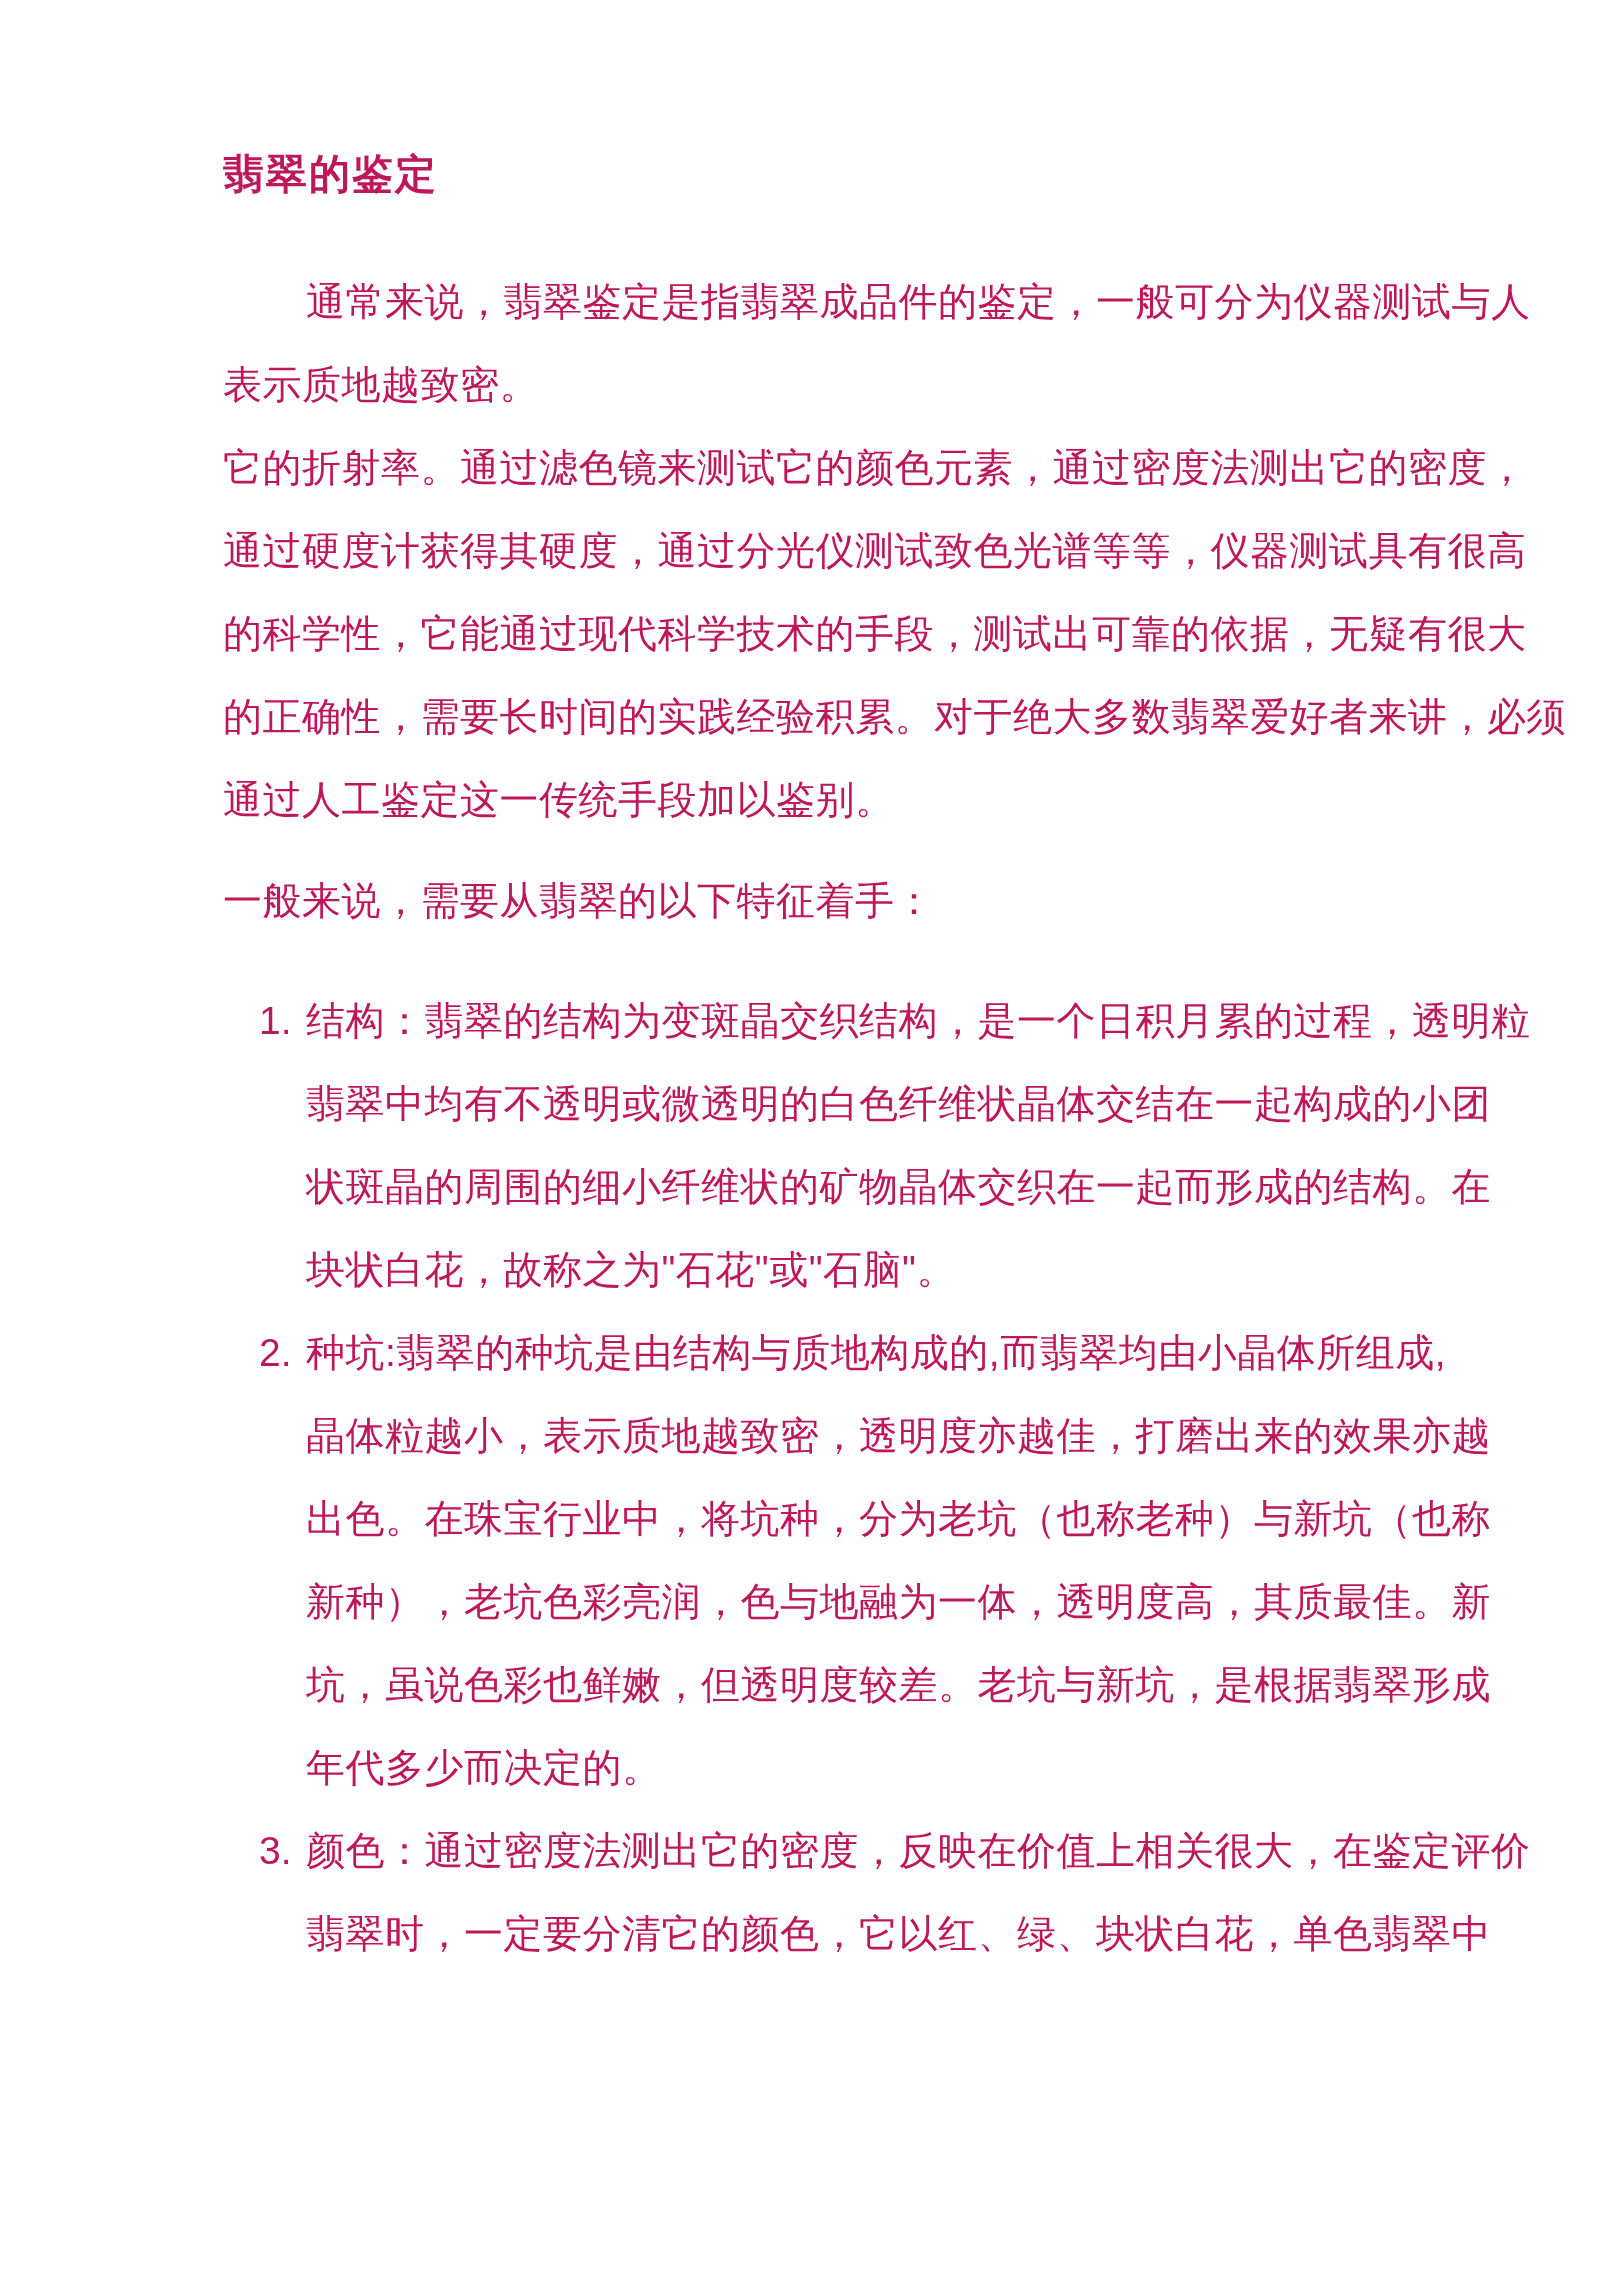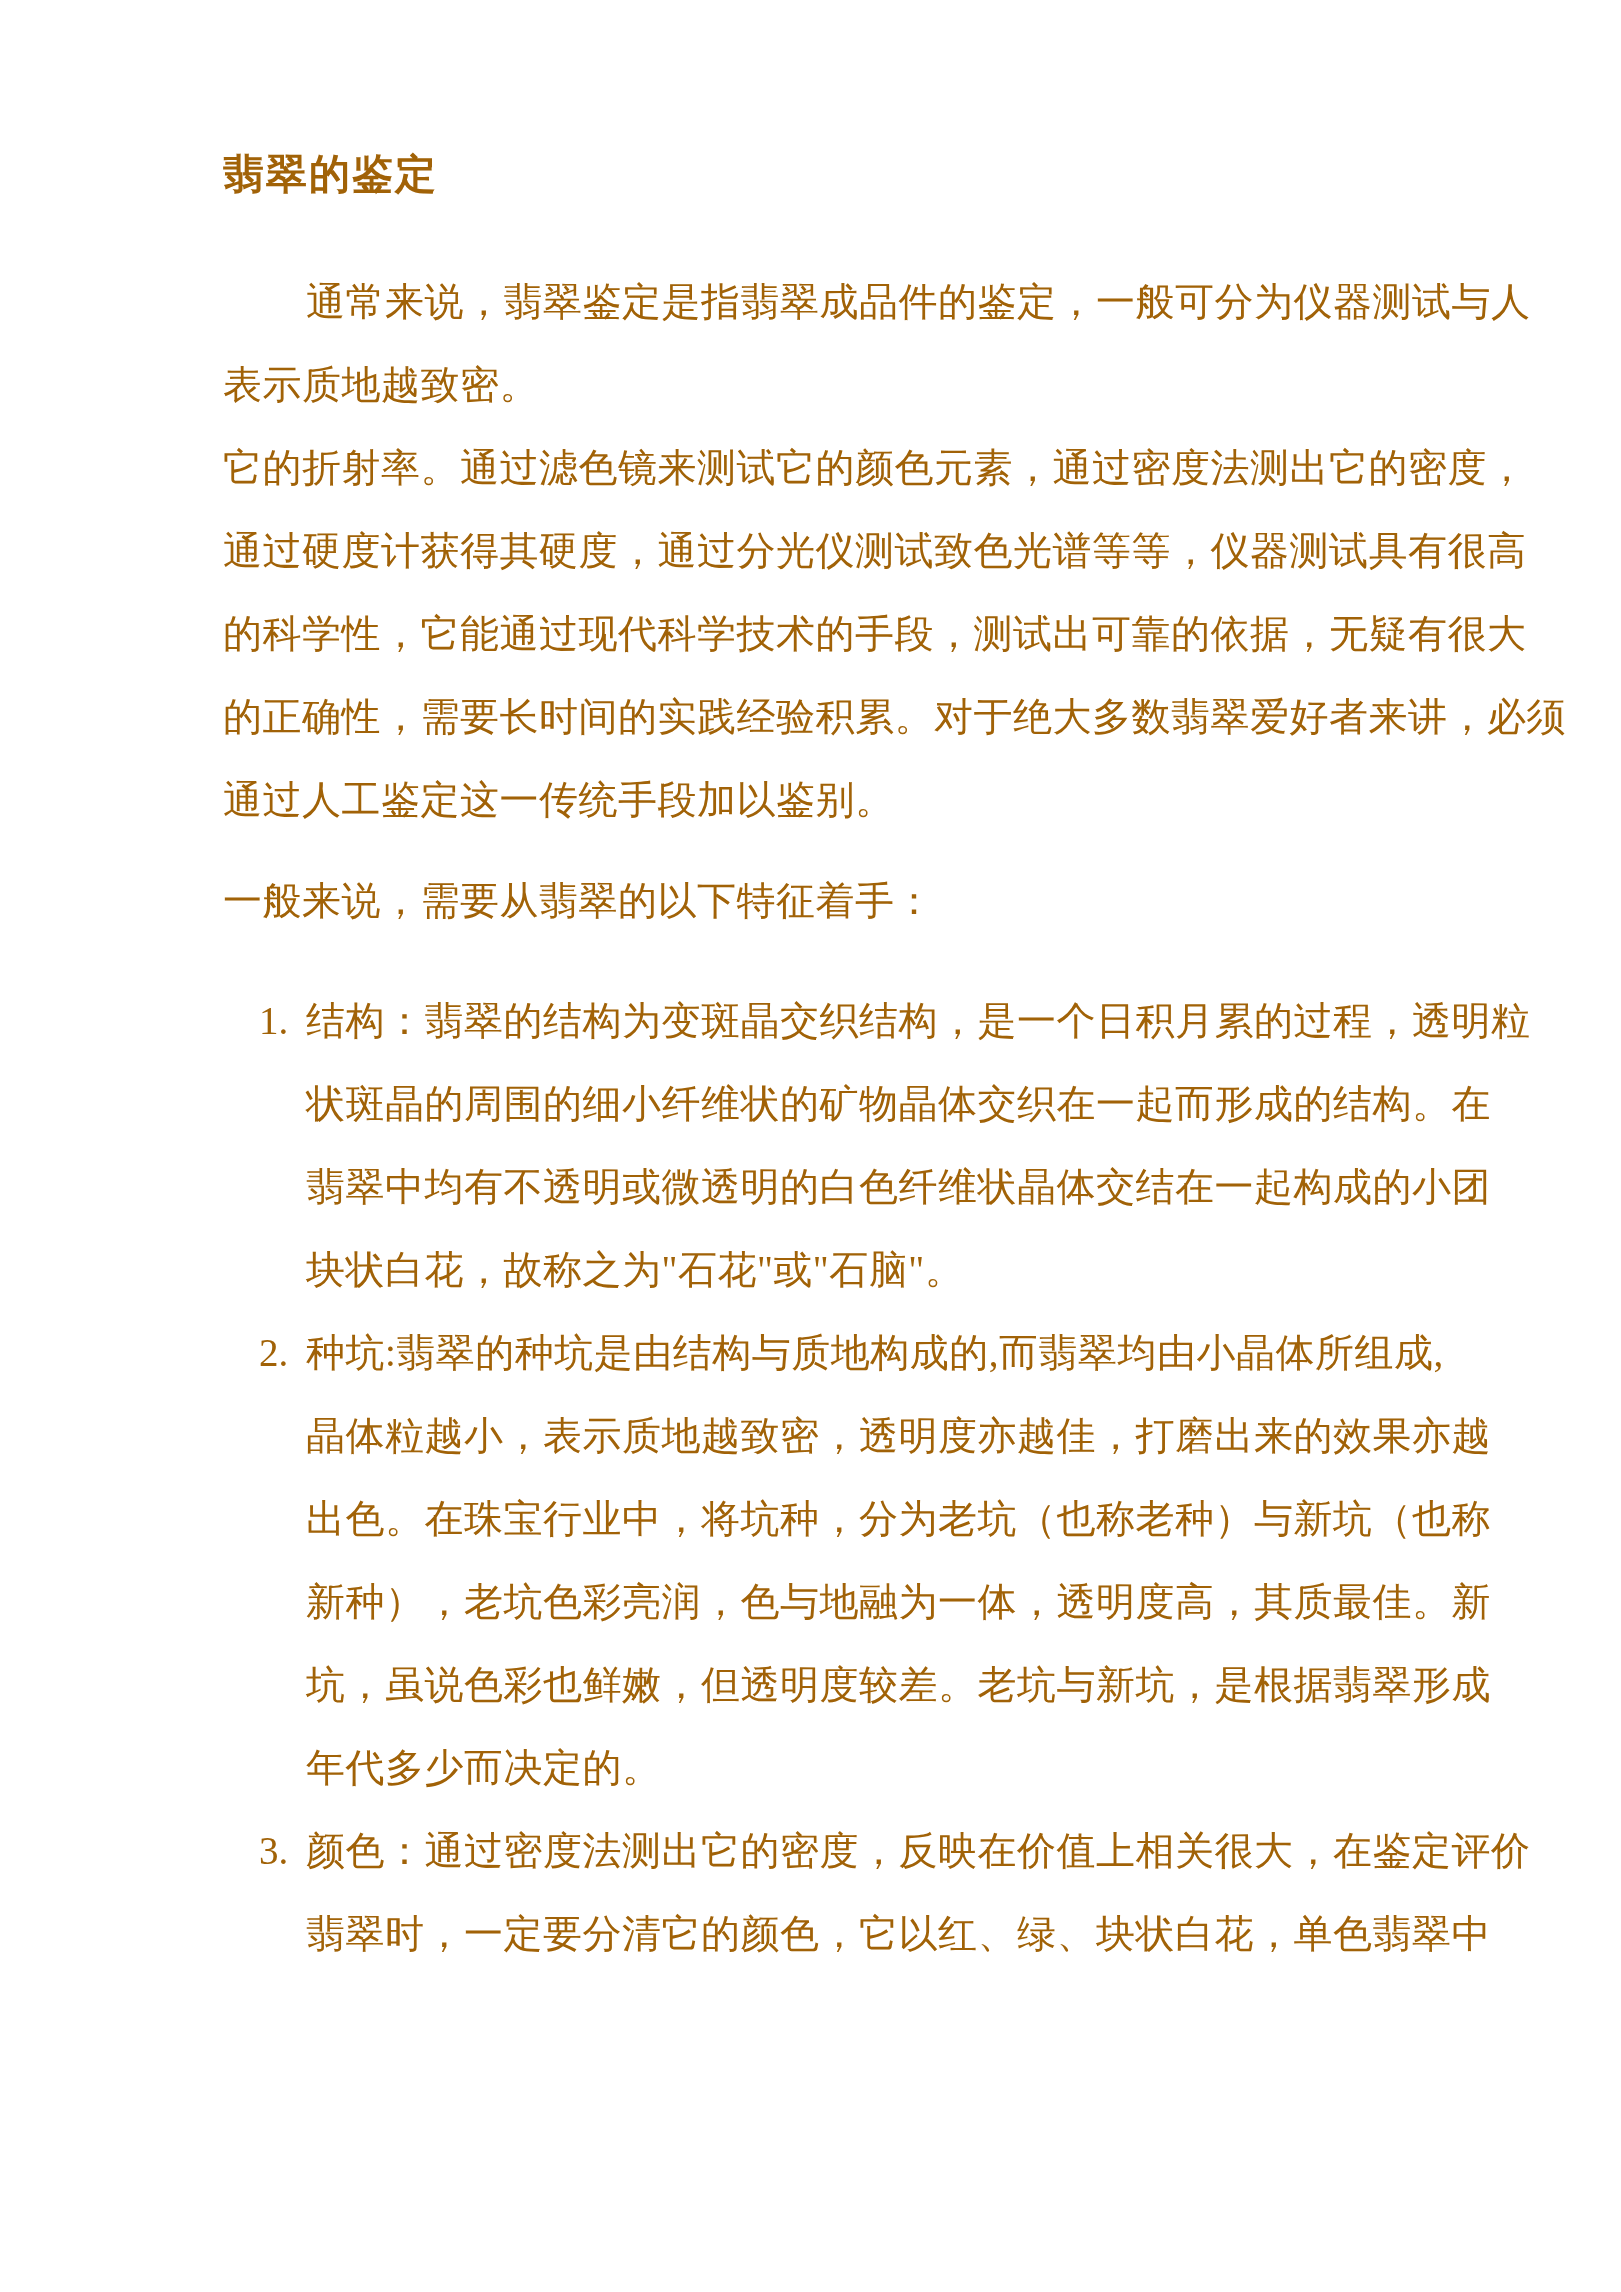--- a/index.html
+++ b/index.html
@@ -6,22 +6,22 @@
     margin: 0;
     padding: 0;
     background: #e8e8e8;
   }
   .page {
     position: relative;
     width: 1621px;
     height: 2293px;
     background: #ffffff;
     overflow: hidden;
-    font-family: Liberation Serif, serif;
-    color: #a16207;
+    font-family: Liberation Sans, sans-serif;
+    color: #be185d;
   }
   .doc {
     position: absolute;
     left: 223px;
     top: 133px;
     width: 1270px;
   }
   .doc-title {
     margin: 0;
     font-size: 41px;
@@ -79,22 +79,22 @@
           <div class="line">通过人工鉴定这一传统手段加以鉴别。</div>
         </div>
         <div class="para spaced-before">
           <div class="line">一般来说，需要从翡翠的以下特征着手：</div>
         </div>
       </div>
     <ol class="feature-list" id="feature-list">
         <li class="feature-item">
           <span class="feature-number">1.</span>
           <div class="line">结构：翡翠的结构为变斑晶交织结构，是一个日积月累的过程，透明粒</div>
+          <div class="line">翡翠中均有不透明或微透明的白色纤维状晶体交结在一起构成的小团</div>
           <div class="line">状斑晶的周围的细小纤维状的矿物晶体交织在一起而形成的结构。在</div>
-          <div class="line">翡翠中均有不透明或微透明的白色纤维状晶体交结在一起构成的小团</div>
           <div class="line">块状白花，故称之为"石花"或"石脑"。</div>
         </li>
         <li class="feature-item">
           <span class="feature-number">2.</span>
           <div class="line">种坑:翡翠的种坑是由结构与质地构成的,而翡翠均由小晶体所组成,</div>
           <div class="line">晶体粒越小，表示质地越致密，透明度亦越佳，打磨出来的效果亦越</div>
           <div class="line">出色。在珠宝行业中，将坑种，分为老坑（也称老种）与新坑（也称</div>
           <div class="line">新种），老坑色彩亮润，色与地融为一体，透明度高，其质最佳。新</div>
           <div class="line">坑，虽说色彩也鲜嫩，但透明度较差。老坑与新坑，是根据翡翠形成</div>
           <div class="line">年代多少而决定的。</div>

